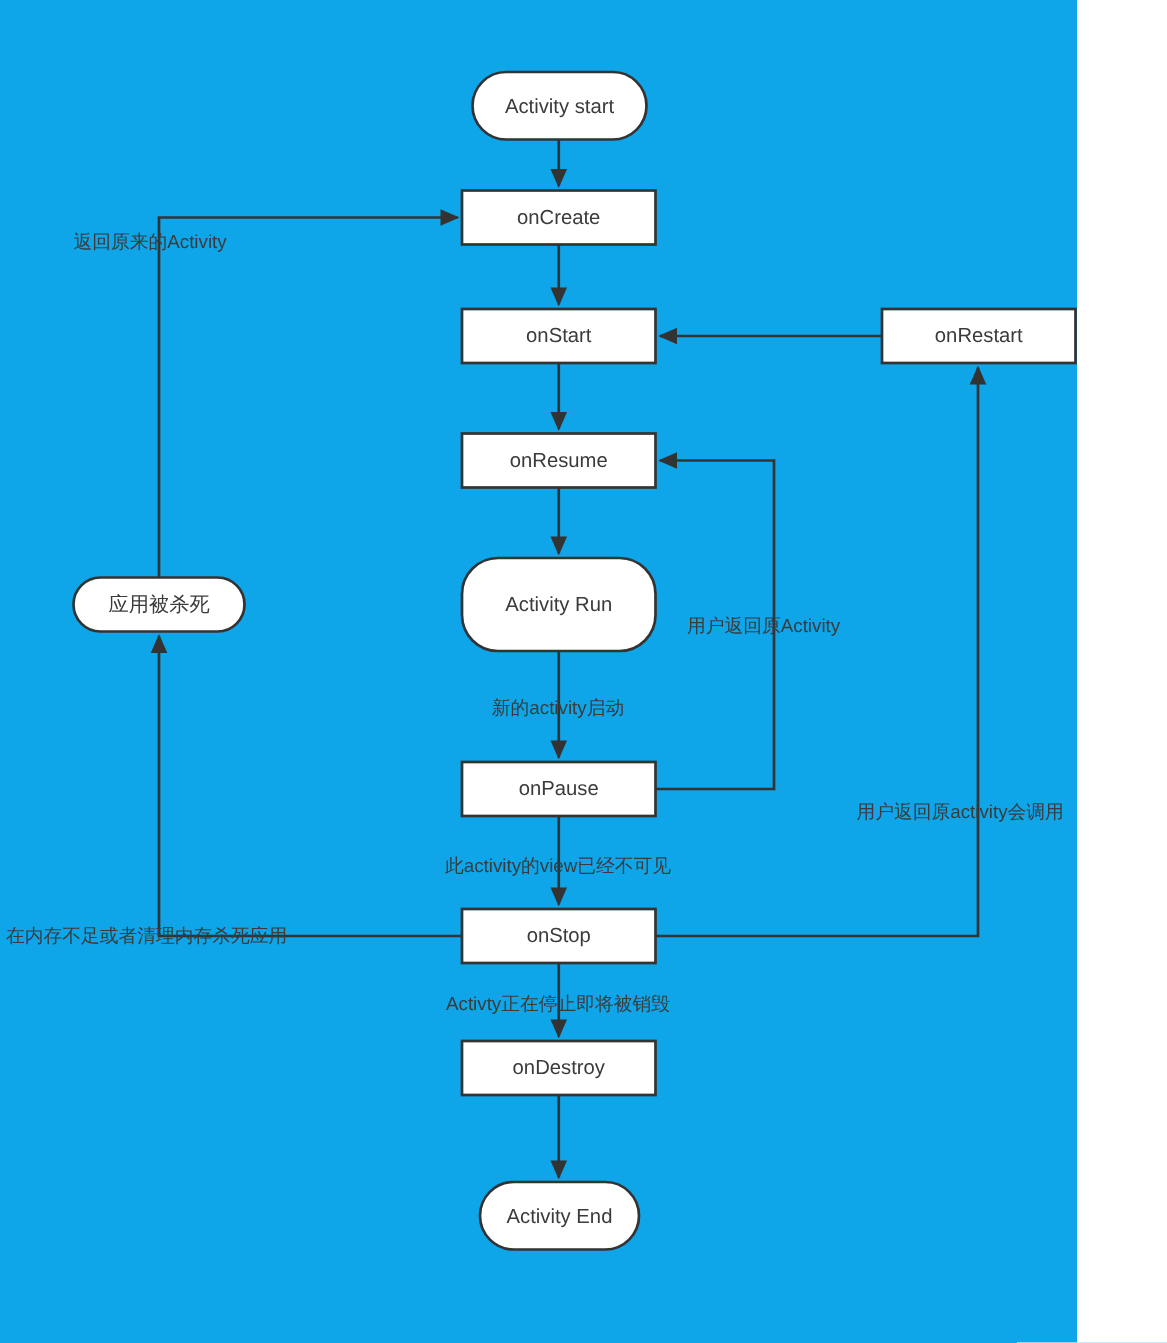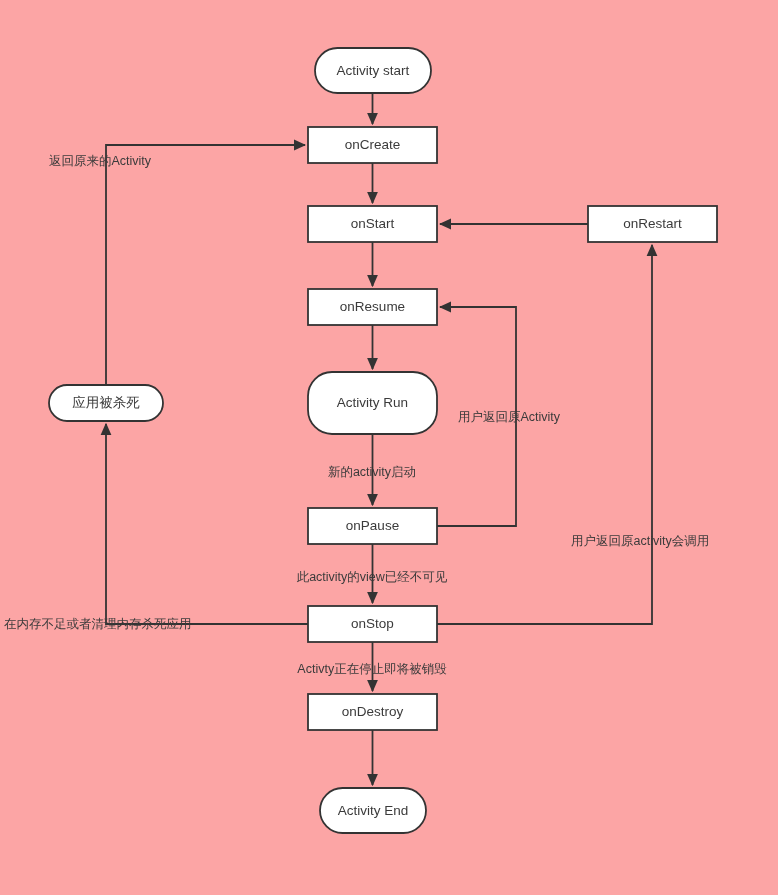--- a/index.html
+++ b/index.html
@@ -8,23 +8,23 @@
     background: #ffffff;
   }
   body {
     width: 778px;
     height: 895px;
     font-family: "Liberation Sans", "DejaVu Sans", sans-serif;
     overflow: hidden;
   }
   #diagram-root {
     position: relative;
-    width: 778px;
+    width: 718px;
     height: 895px;
-    background: #fca5a5;
+    background: #0ea5e9;
     text-align: right;
   }
   svg#flow {
     display: block;
     width: 778px;
     height: 895px;
   }
   .node-shape {
     fill: #ffffff;
     stroke: #333333;

